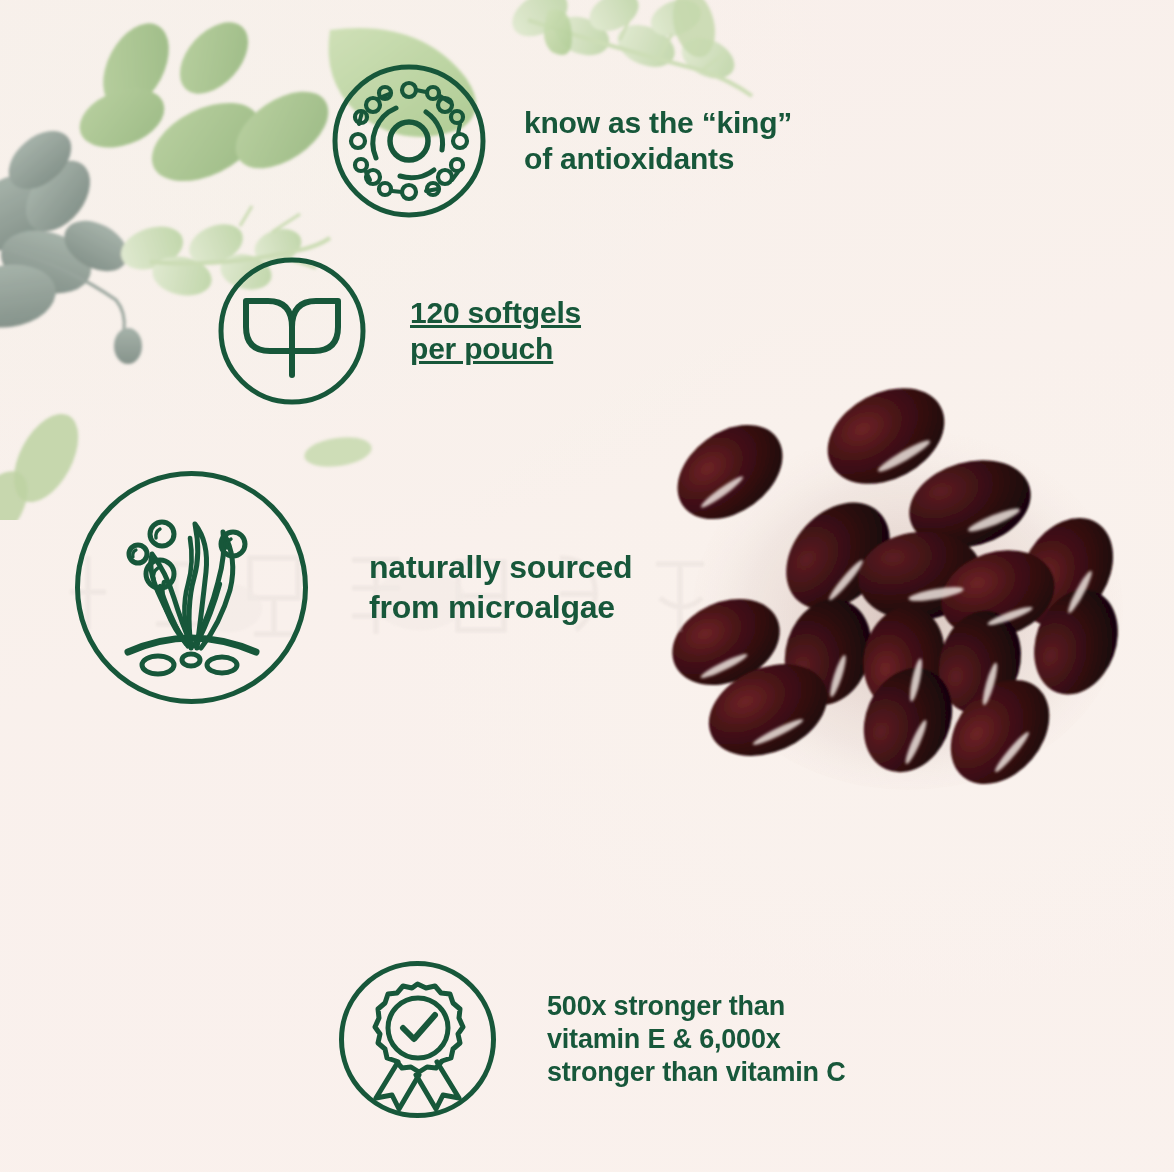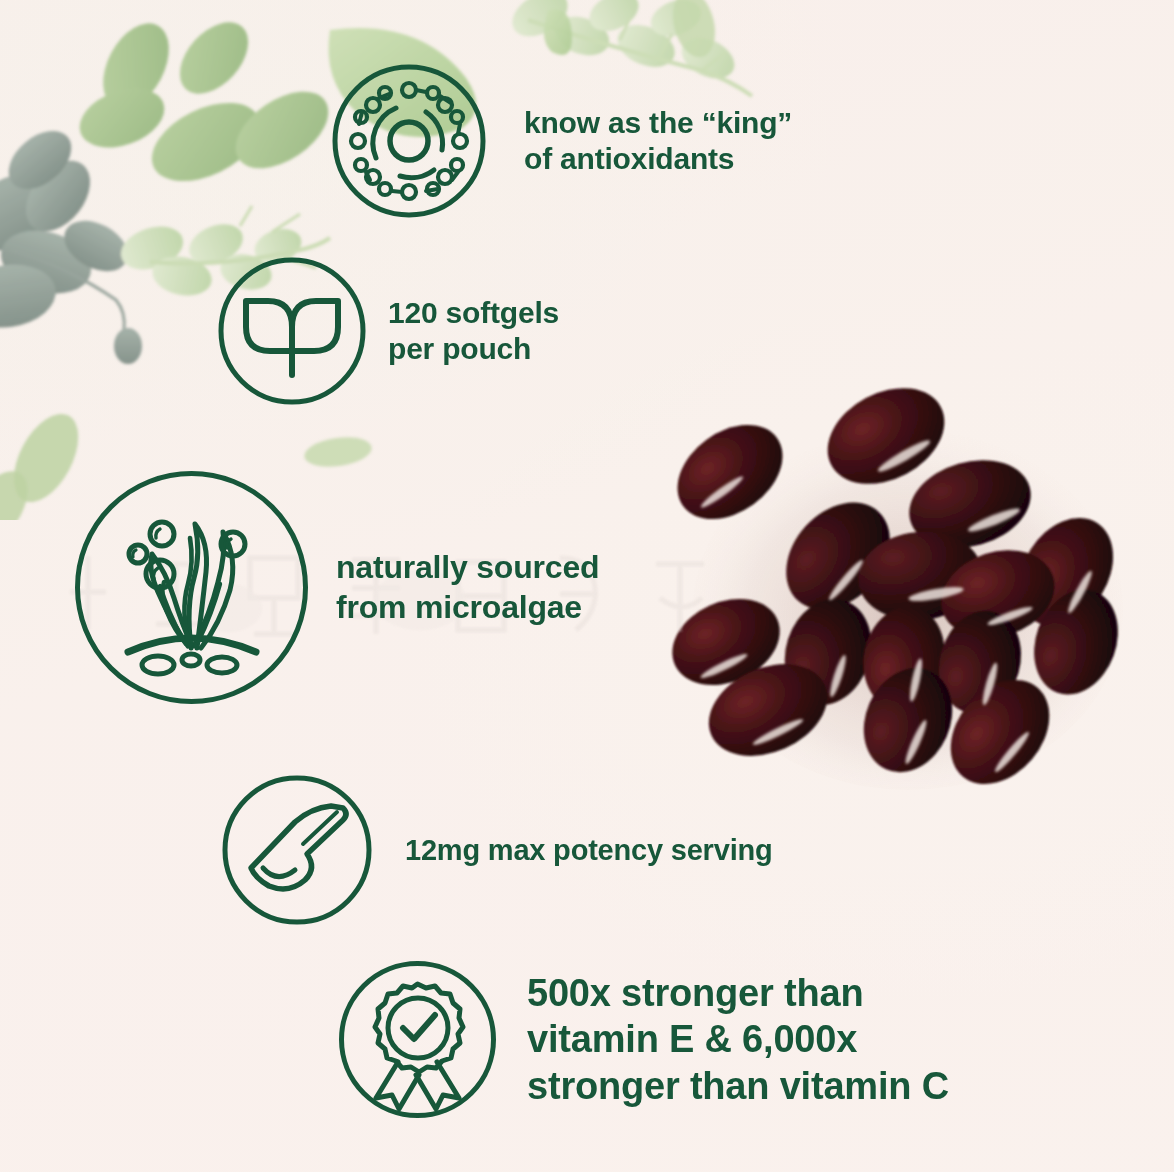--- a/index.html
+++ b/index.html
@@ -75,30 +75,30 @@
     font-weight: bold;
     letter-spacing: -0.2px;
     white-space: pre-line;
   }
 
   
   #feature-0 { left: 330px;  top: 62px;  }
   #feature-0 .label { font-size: 30px; line-height: 1.20; margin-left: 36px; }
 
   #feature-1 { left: 216px;  top: 255px; }
-  #feature-1 .label { font-size: 30px; line-height: 1.20; margin-left: 20px; }
+  #feature-1 .label { font-size: 30px; line-height: 1.20; margin-left: 42px; text-decoration: underline; }
 
   #feature-2 { left: 70px;   top: 466px; }
-  #feature-2 .label { font-size: 32px; line-height: 1.22; margin-left: 23px; }
+  #feature-2 .label { font-size: 32px; line-height: 1.22; margin-left: 56px; }
 
   #feature-3 { left: 219px;  top: 772px; }
   #feature-3 .label { font-size: 29px; line-height: 1.20; margin-left: 30px; }
 
   #feature-4 { left: 336px;  top: 958px; }
-  #feature-4 .label { font-size: 38px; line-height: 1.22; margin-left: 28px; }
+  #feature-4 .label { font-size: 27px; line-height: 1.22; margin-left: 48px; }
 </style>
 </head>
 <body>
 
 <div id="stage">
 
   <div class="bg-wash"></div>
 
   <div class="foliage">
     <svg viewBox="0 0 760 520" xmlns="http://www.w3.org/2000/svg">
@@ -374,41 +374,20 @@
           <path d="M66 84 Q 62 86 63 91" stroke-width="3.2"></path>
           <path d="M88 102 Q 82 106 84 113" stroke-width="3.4"></path>
           <path d="M161 73 Q 156 76 157 82" stroke-width="3.4"></path>
         </g>
       </svg>
     </span>
     <span class="label">naturally sourced
 from microalgae</span>
   </div>
 
-  <div class="feature" id="feature-3">
-    <span class="icon-wrap">
-      <svg width="156" height="156" viewBox="0 0 156 156" xmlns="http://www.w3.org/2000/svg">
-        <g fill="none" stroke="#17573a" stroke-linecap="round" stroke-linejoin="round">
-          <circle cx="78" cy="78" r="72" stroke-width="5"></circle>
-
-          <path d="M124 36 Q 130 42 124 48 L88 82
-                   Q 98 96 86 108
-                   Q 70 122 50 114
-                   Q 36 106 32 96
-                   L76 50
-                   Q 92 36 112 34 Z" stroke-width="5.5"></path>
-
-          <path d="M118 40 L84 72" stroke-width="4"></path>
-
-          <path d="M44 96 Q 58 112 76 98" stroke-width="5"></path>
-        </g>
-      </svg>
-    </span>
-    <span class="label">12mg max potency serving</span>
-  </div>
 
   <div class="feature" id="feature-4">
     <span class="icon-wrap">
       <svg width="163" height="163" viewBox="0 0 163 163" xmlns="http://www.w3.org/2000/svg">
         <g fill="none" stroke="#17573a" stroke-linecap="round" stroke-linejoin="round">
           <circle cx="81.5" cy="81.5" r="76" stroke-width="5"></circle>
 
           <path d="M62 104 L40 140 L56 137 L63 151 L83 117" stroke-width="5"></path>
           <path d="M101 104 L123 140 L107 137 L100 151 L80 117" stroke-width="5"></path>
 

